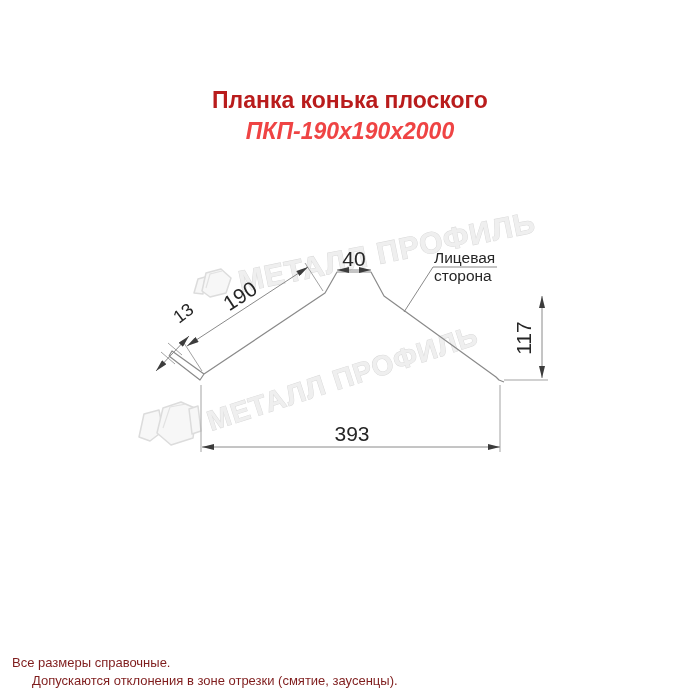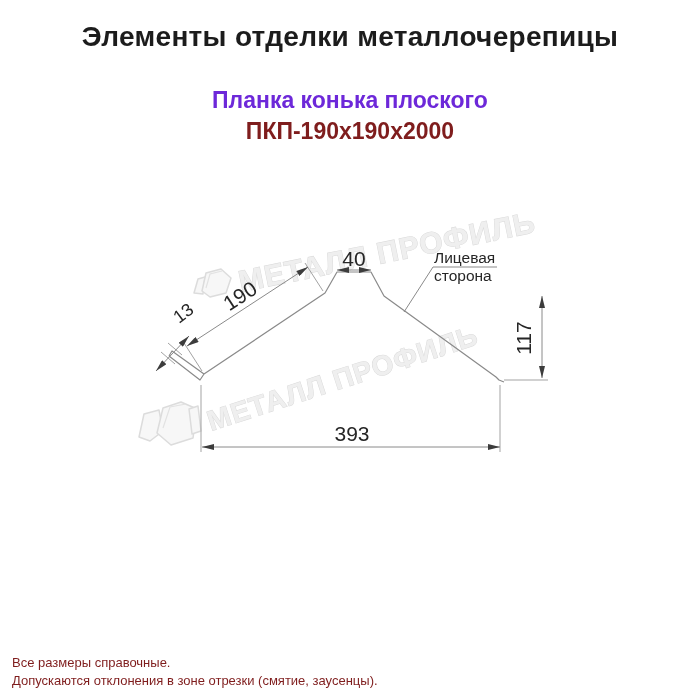--- a/index.html
+++ b/index.html
@@ -1,45 +1,44 @@
 <!DOCTYPE html>
 <html><head>
 <meta charset="utf-8">
 <style>
   html,body{margin:0;padding:0;background:#fff;}
   .page{position:relative;width:700px;height:700px;background:#fff;overflow:hidden;
         font-family:"Liberation Sans",sans-serif;}
   .title{position:absolute;left:0;right:0;top:21px;text-align:center;
          font-size:28px;font-weight:bold;color:#1c1c1c;letter-spacing:.3px;}
   .subtitle{position:absolute;left:0;right:0;top:87px;text-align:center;
-         font-size:23px;font-weight:bold;color:#6d28d9;}
+         font-size:23px;font-weight:bold;color:#b91c1c;}
   .code{position:absolute;left:0;right:0;top:118px;text-align:center;
-         font-size:23px;font-weight:bold;color:#7f1d1d;}
+         font-size:23px;font-weight:bold;color:#ef4444;font-style:italic;}
   .drawing{position:absolute;left:0;top:0;}
   .footnote{position:absolute;left:12px;font-size:13px;color:#7f1d1d;}
   .f1{top:655px;}
-  .f2{top:673px;}
+  .f2{top:673px;margin-left:20px;}
   
   .prof{fill:none;stroke:#8a8a8a;stroke-width:1.2px;stroke-linejoin:round;}
   .thin{fill:none;stroke:#a3a3a3;stroke-width:1px;}
   .dim{fill:none;stroke:#8a8a8a;stroke-width:1px;}
   .dimtxt{fill:#262626;font-family:"Liberation Sans",sans-serif;font-size:21px;}
   .dimtxt-sm{fill:#262626;font-family:"Liberation Sans",sans-serif;font-size:18px;}
   .lbl{fill:#262626;font-family:"Liberation Sans",sans-serif;font-size:15.5px;}
   .wmtxt{fill:#efefef;stroke:#dadada;stroke-width:1px;paint-order:stroke;
          font-family:"Liberation Sans",sans-serif;font-weight:bold;letter-spacing:1px;}
   .wmshape{fill:#f7f7f7;stroke:#dcdcdc;stroke-width:1.5px;stroke-linejoin:round;}
   .wmline{fill:none;stroke:#e2e2e2;stroke-width:1.2px;}
 </style>
 </head>
 <body>
 
 <div class="page">
 
-  <div class="title">Элементы отделки металлочерепицы</div>
   <div class="subtitle">Планка конька плоского</div>
   <div class="code">ПКП-190х190х2000</div>
 
   <svg class="drawing" width="700" height="700" viewBox="0 0 700 700">
     <defs>
       <marker id="arr" viewBox="0 0 12 6" refX="12" refY="3" markerWidth="14" markerHeight="6" orient="auto-start-reverse">
         <path d="M0,0 L12,3 L0,6 Z" fill="#3c3c3c"></path>
       </marker>
     </defs>
 

